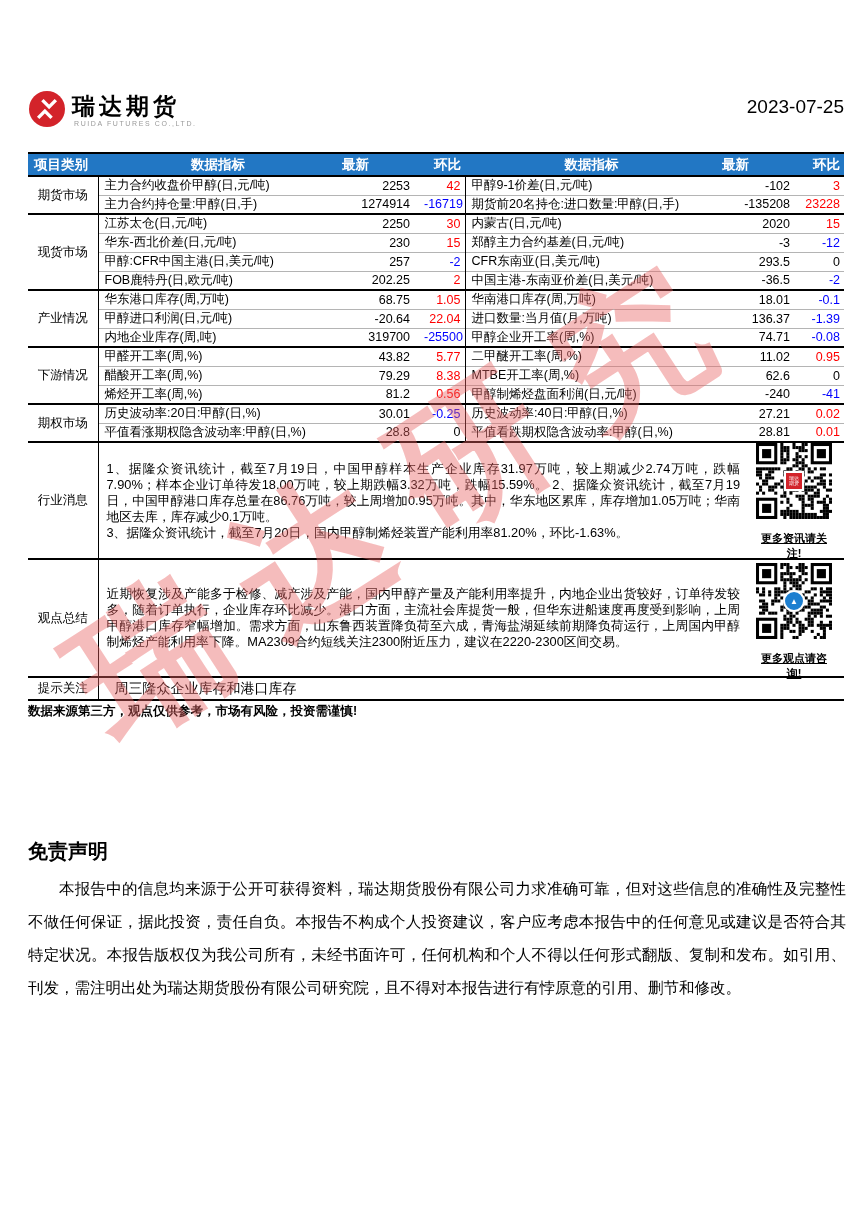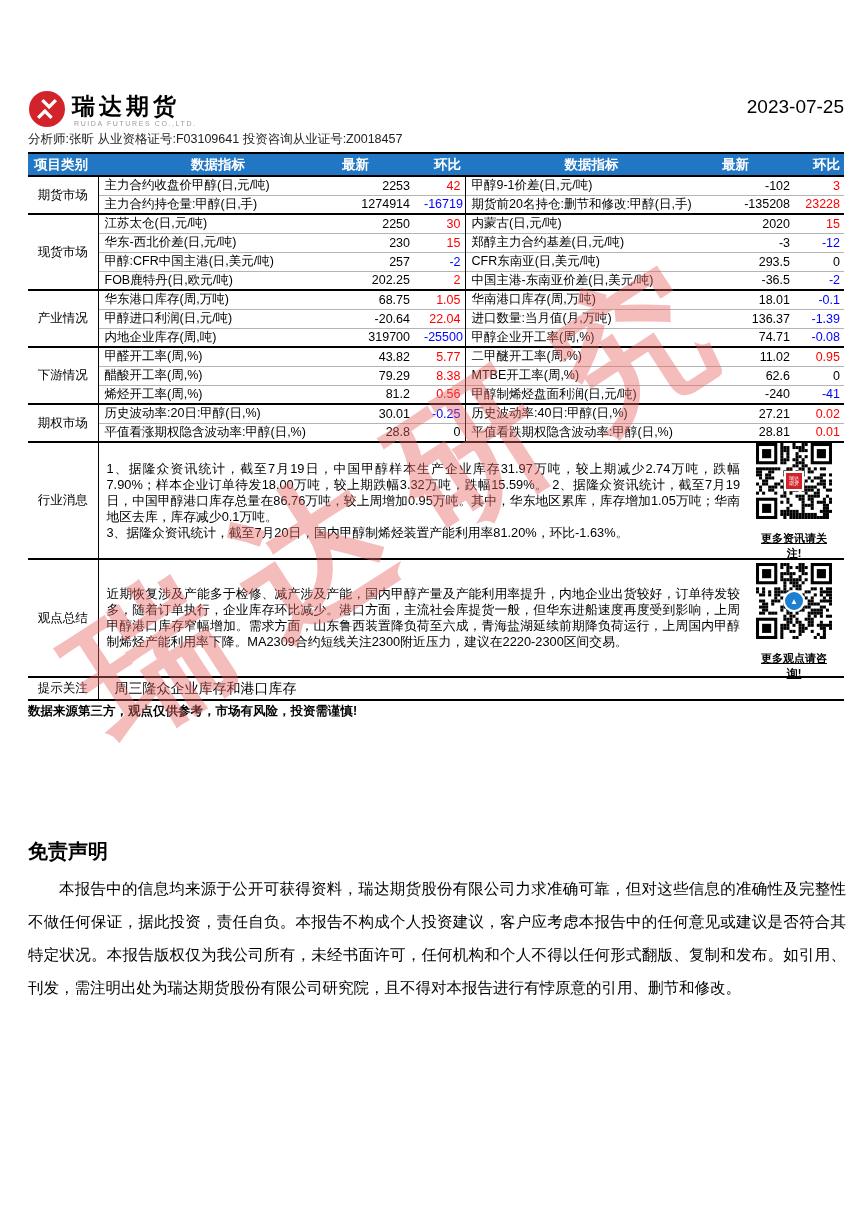--- a/index.html
+++ b/index.html
@@ -95,21 +95,20 @@
         </g>
       </svg>
     </div>
     <div class="brand-txt">
       <div class="brand-name">瑞达期货</div>
       <div class="brand-sub">RUIDA FUTURES CO.,LTD.</div>
     </div>
   </div>
 
   <div class="report-date">2023-07-25</div>
-  <div class="analyst">分析师:张昕 从业资格证号:F03109641 投资咨询从业证号:Z0018457</div>
 
   <table class="report">
     <colgroup>
       <col class="c-cat">
         <col class="c-ind1">
         <col class="c-val1">
         <col class="c-chg1">
       <col class="c-ind2">
         <col class="c-val2">
         <col class="c-chg2">
@@ -132,21 +131,21 @@
           <td class="val">2253</td>
           <td class="chg l pos">42</td>
           <td class="ind">甲醇9-1价差(日,元/吨)</td>
           <td class="val">-102</td>
           <td class="chg pos">3</td>
         </tr>
         <tr class="inner">
           <td class="ind">主力合约持仓量:甲醇(日,手)</td>
           <td class="val">1274914</td>
           <td class="chg l neg">-16719</td>
-          <td class="ind">期货前20名持仓:删节和修改:甲醇(日,手)</td>
+          <td class="ind">期货前20名持仓:进口数量:甲醇(日,手)</td>
           <td class="val">-135208</td>
           <td class="chg pos">23228</td>
         </tr>
         <tr class="grp-first">
           <td class="cat" rowspan="4">现货市场</td>
           <td class="ind">江苏太仓(日,元/吨)</td>
           <td class="val">2250</td>
           <td class="chg l pos">30</td>
           <td class="ind">内蒙古(日,元/吨)</td>
           <td class="val">2020</td>

